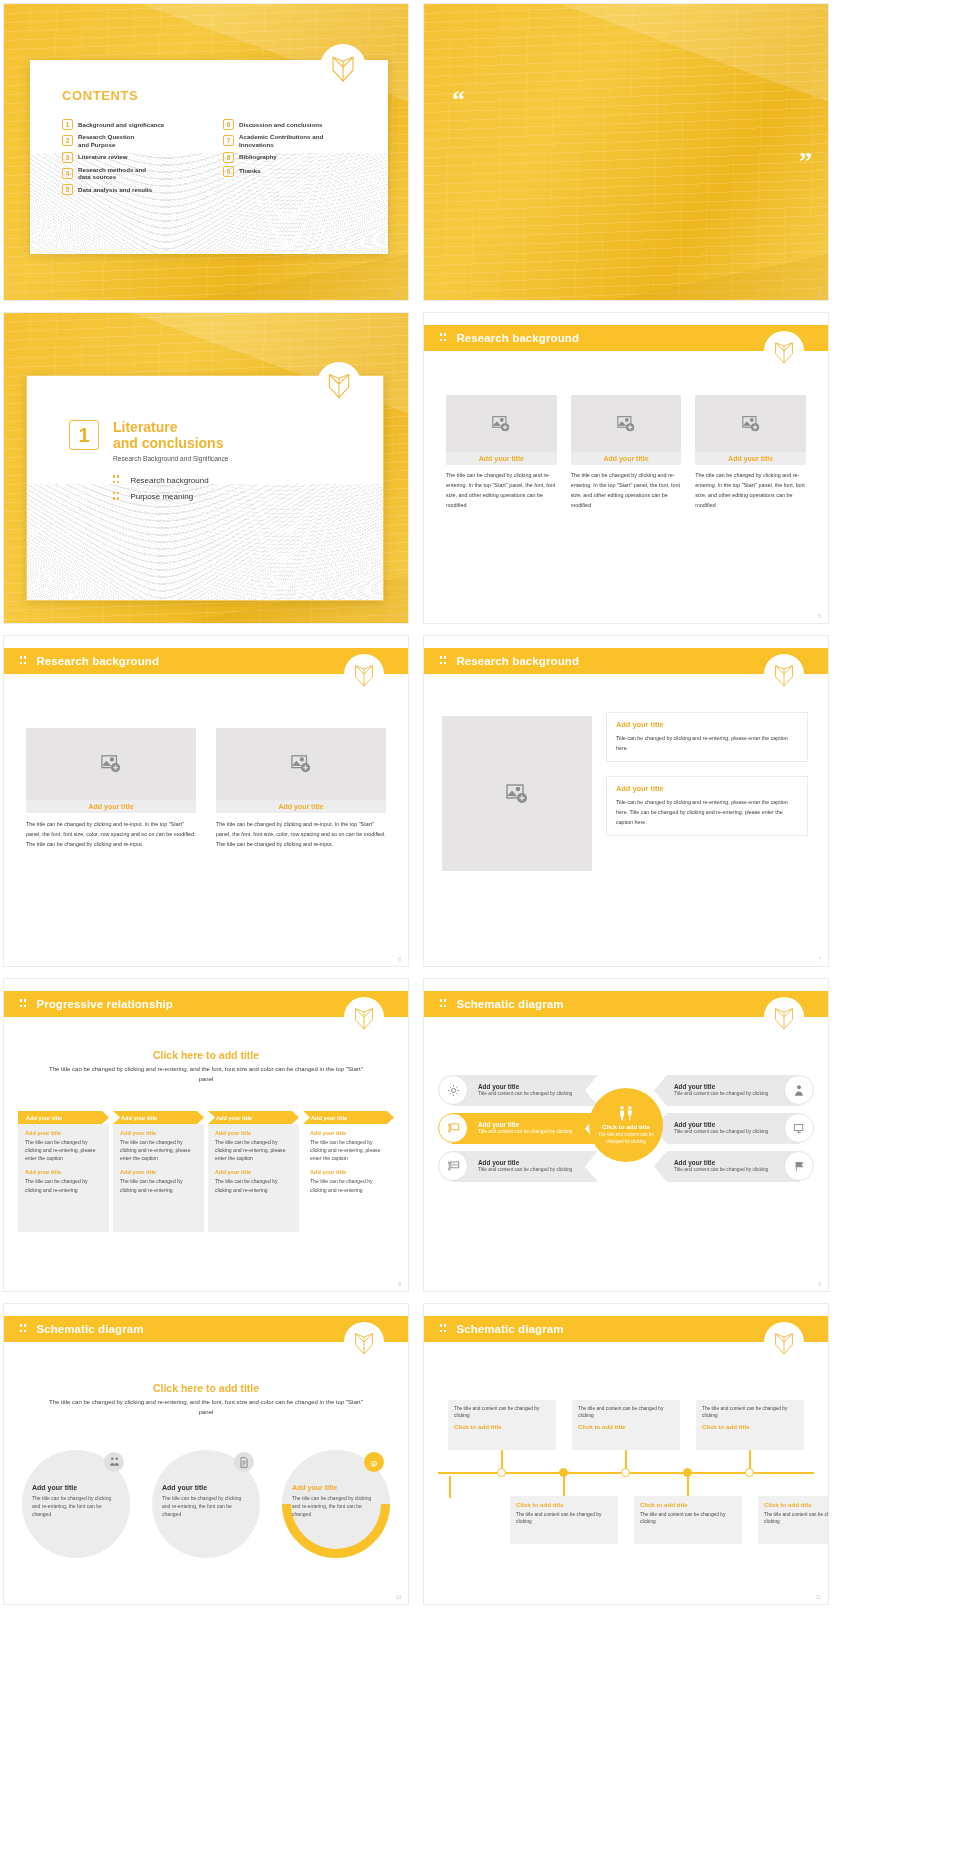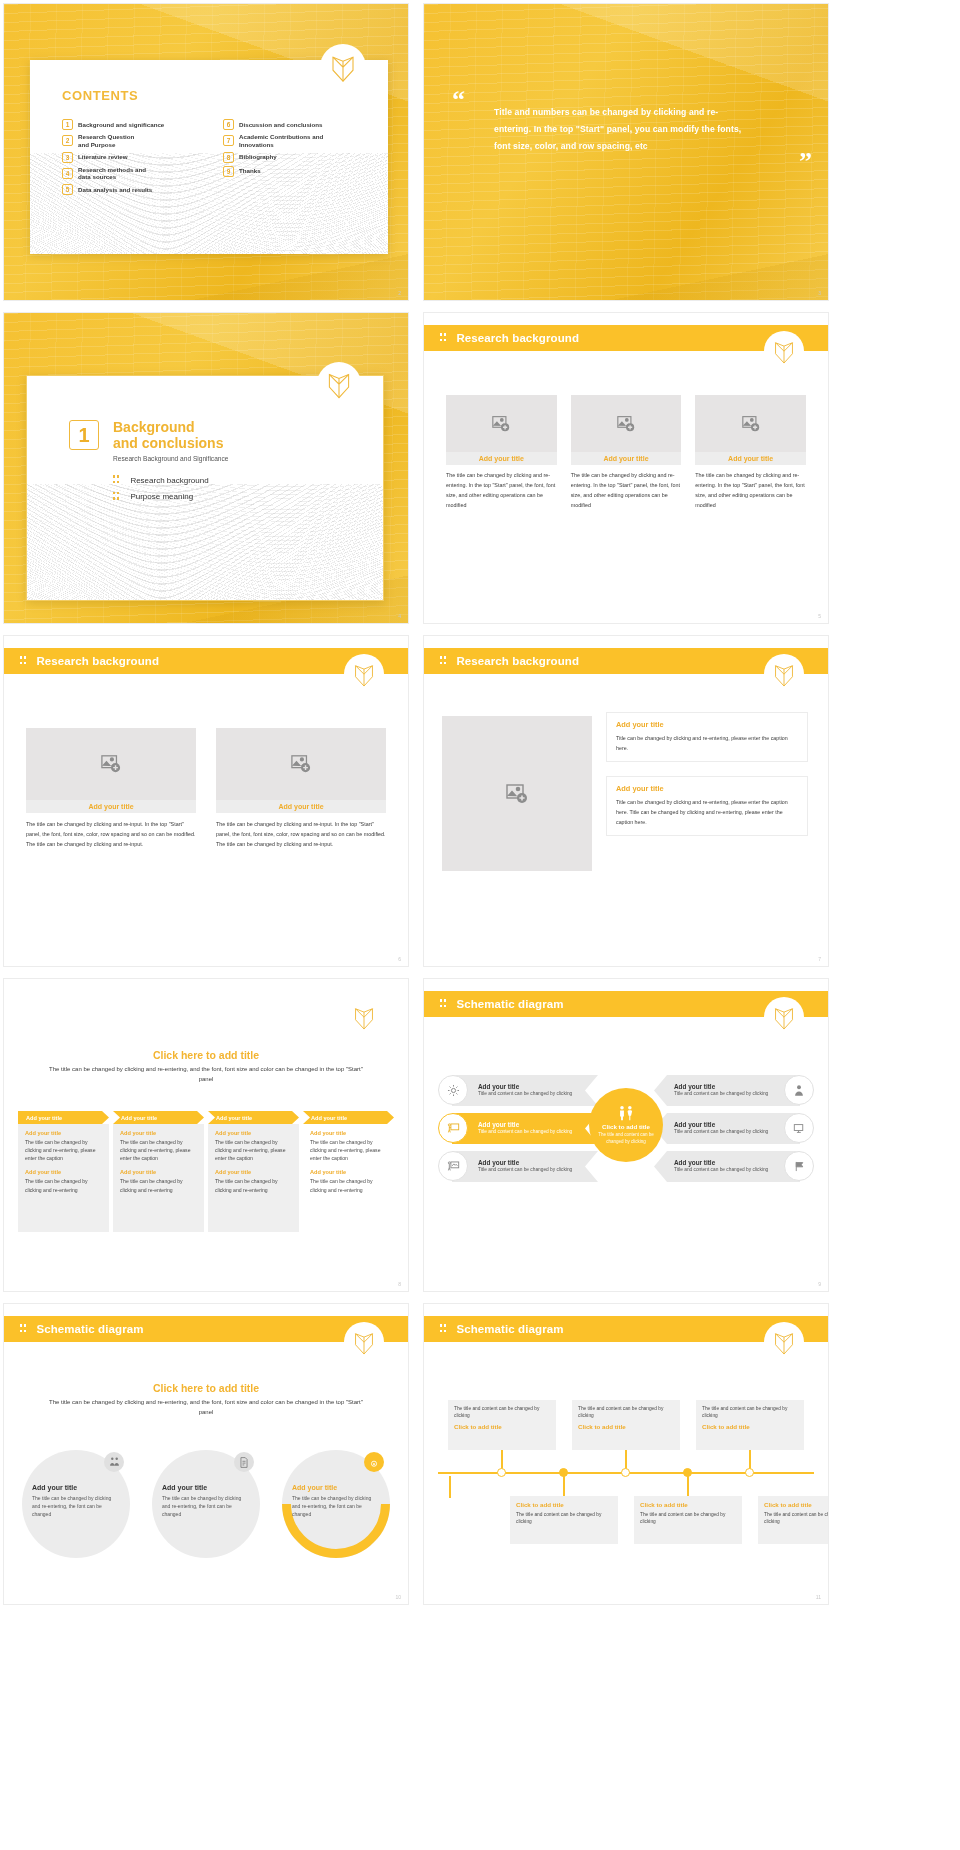--- a/index.html
+++ b/index.html
@@ -237,32 +237,31 @@
         </svg>
       </div>
     </div>
     <div class="pgnum">2</div>
   </div>
 
   <div class="slide">
     <div class="ybg"></div>
     <div style="position:absolute;left:28px;top:88px;font-size:26px;line-height:.6;" class="qmark">“</div>
     <div style="position:absolute;right:16px;top:150px;font-size:26px;line-height:.6;" class="qmark">”</div>
-    <div class="qtext" style="position:absolute;left:70px;top:100px;width:250px;">Title and numbers can be changed by clicking and re-entering. In the top "Start" panel, you can modify the fonts, font size, color, and row spacing, etc</div>
     <div class="pgnum">3</div>
   </div>
 
   <div class="slide">
     <div class="ybg"></div>
     <div class="wcard" style="left:22px;top:62px;right:24px;bottom:22px;border:1px solid #f3cd63;">
       <div class="wave"></div>
       <div style="position:absolute;left:42px;top:44px;display:flex;gap:14px;align-items:flex-start;">
         <div class="sec-num">1</div>
         <div>
-          <div class="sec-title">Background</div>
+          <div class="sec-title">Literature</div>
           <div class="sec-title">and conclusions</div>
           <div class="sec-sub">Research Background and Significance</div>
           <div style="margin-top:13px;display:flex;flex-direction:column;gap:7px;">
             <div class="sec-li">
               <span class="dots2 pair amber">
                   <i></i>
                   <i></i>
                   <i></i>
                   <i></i>
                 </span>
@@ -433,20 +432,29 @@
       </div>
       <div style="border:1px solid #ececec;padding:7px 9px;">
         <div style="color:#f0ad2b;font-size:7.4px;font-weight:bold;">Add your title</div>
         <div style="font-size:5.3px;color:#3c3c3c;line-height:1.95;margin-top:4px;">Title can be changed by clicking and re-entering, please enter the caption here. Title can be changed by clicking and re-entering, please enter the caption here.</div>
       </div>
     </div>
     <div class="pgnum">7</div>
   </div>
 
   <div class="slide">
+    <div class="hbar">
+      <span class="dots2 pair" style="margin-left:16px;">
+          <i></i>
+          <i></i>
+          <i></i>
+          <i></i>
+        </span>
+      <span class="ht" style="margin-left:4px;">Progressive relationship</span>
+    </div>
     <div class="logo" style="width:40px;height:40px;right:24px;top:18px;">
       <div class="disc"></div>
       <svg width="22" height="26" viewBox="0 0 26 30" fill="none" stroke="#f0b93c" stroke-width="1.1">
         <path d="M3 4 L13 8 L23 4 L23 17 L13 28 L3 17 Z"></path>
           <path d="M13 8 L13 28 M3 4 L13 14 L23 4"></path>
       </svg>
     </div>
     <div style="position:absolute;left:40px;right:40px;top:70px;">
       <div class="ctr-title">Click here to add title</div>
       <div class="ctr-sub">The title can be changed by clicking and re-entering, and the font, font size and color can be changed in the top "Start" panel</div>

